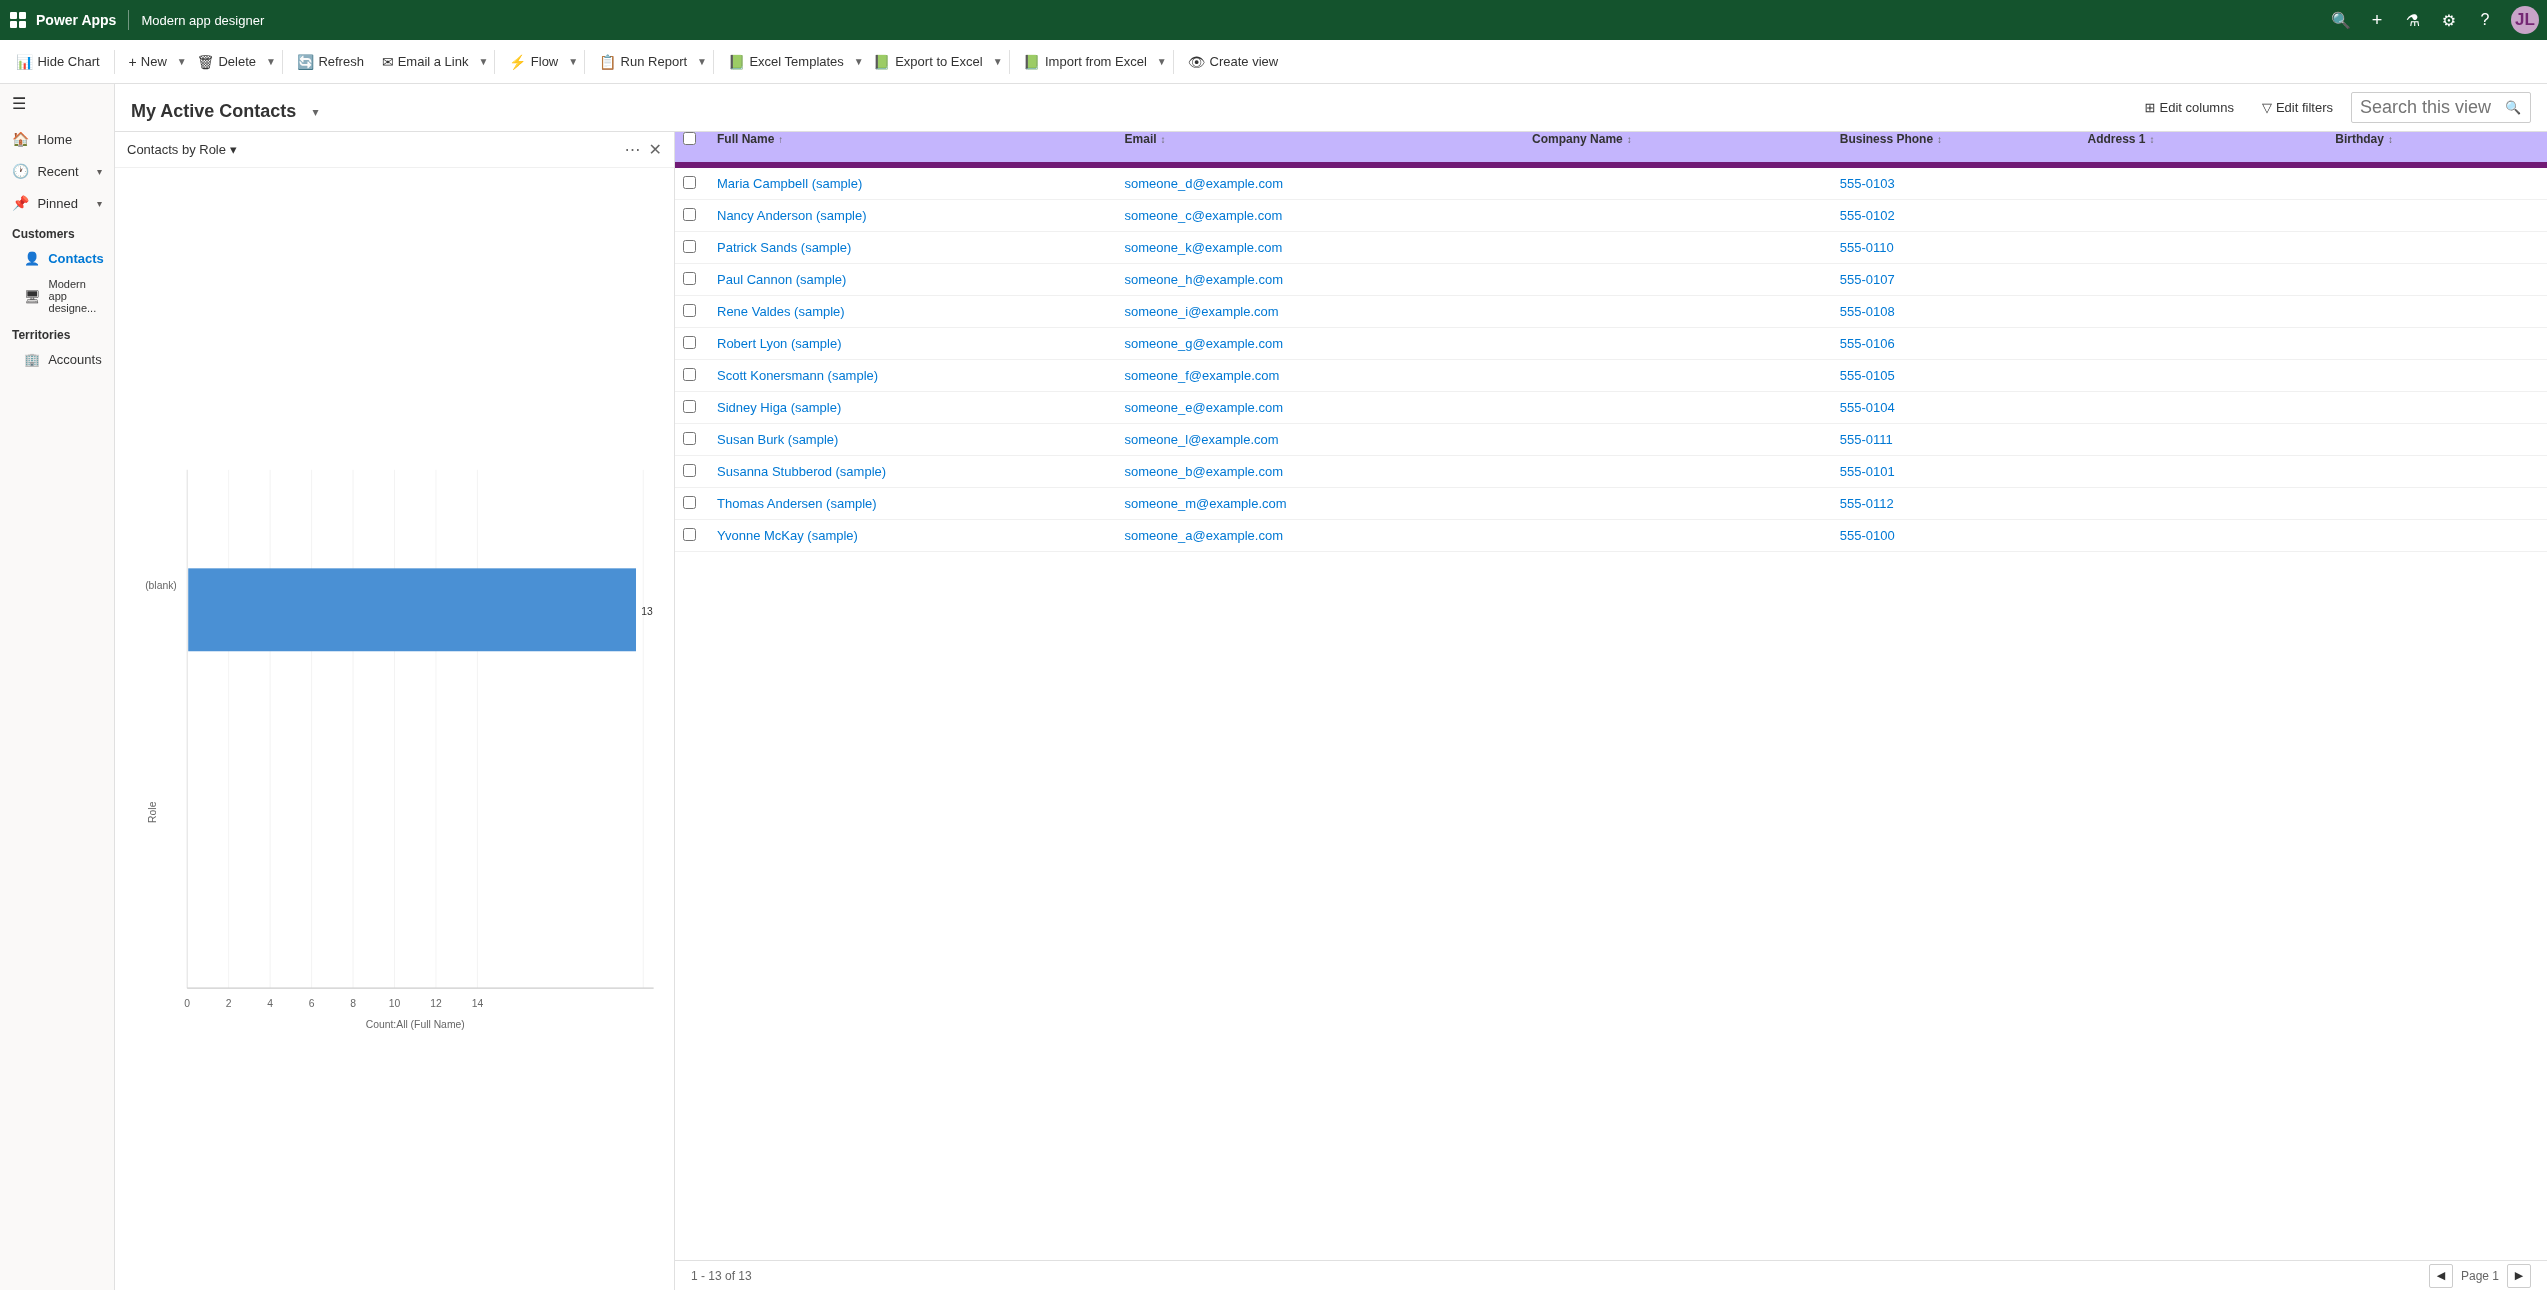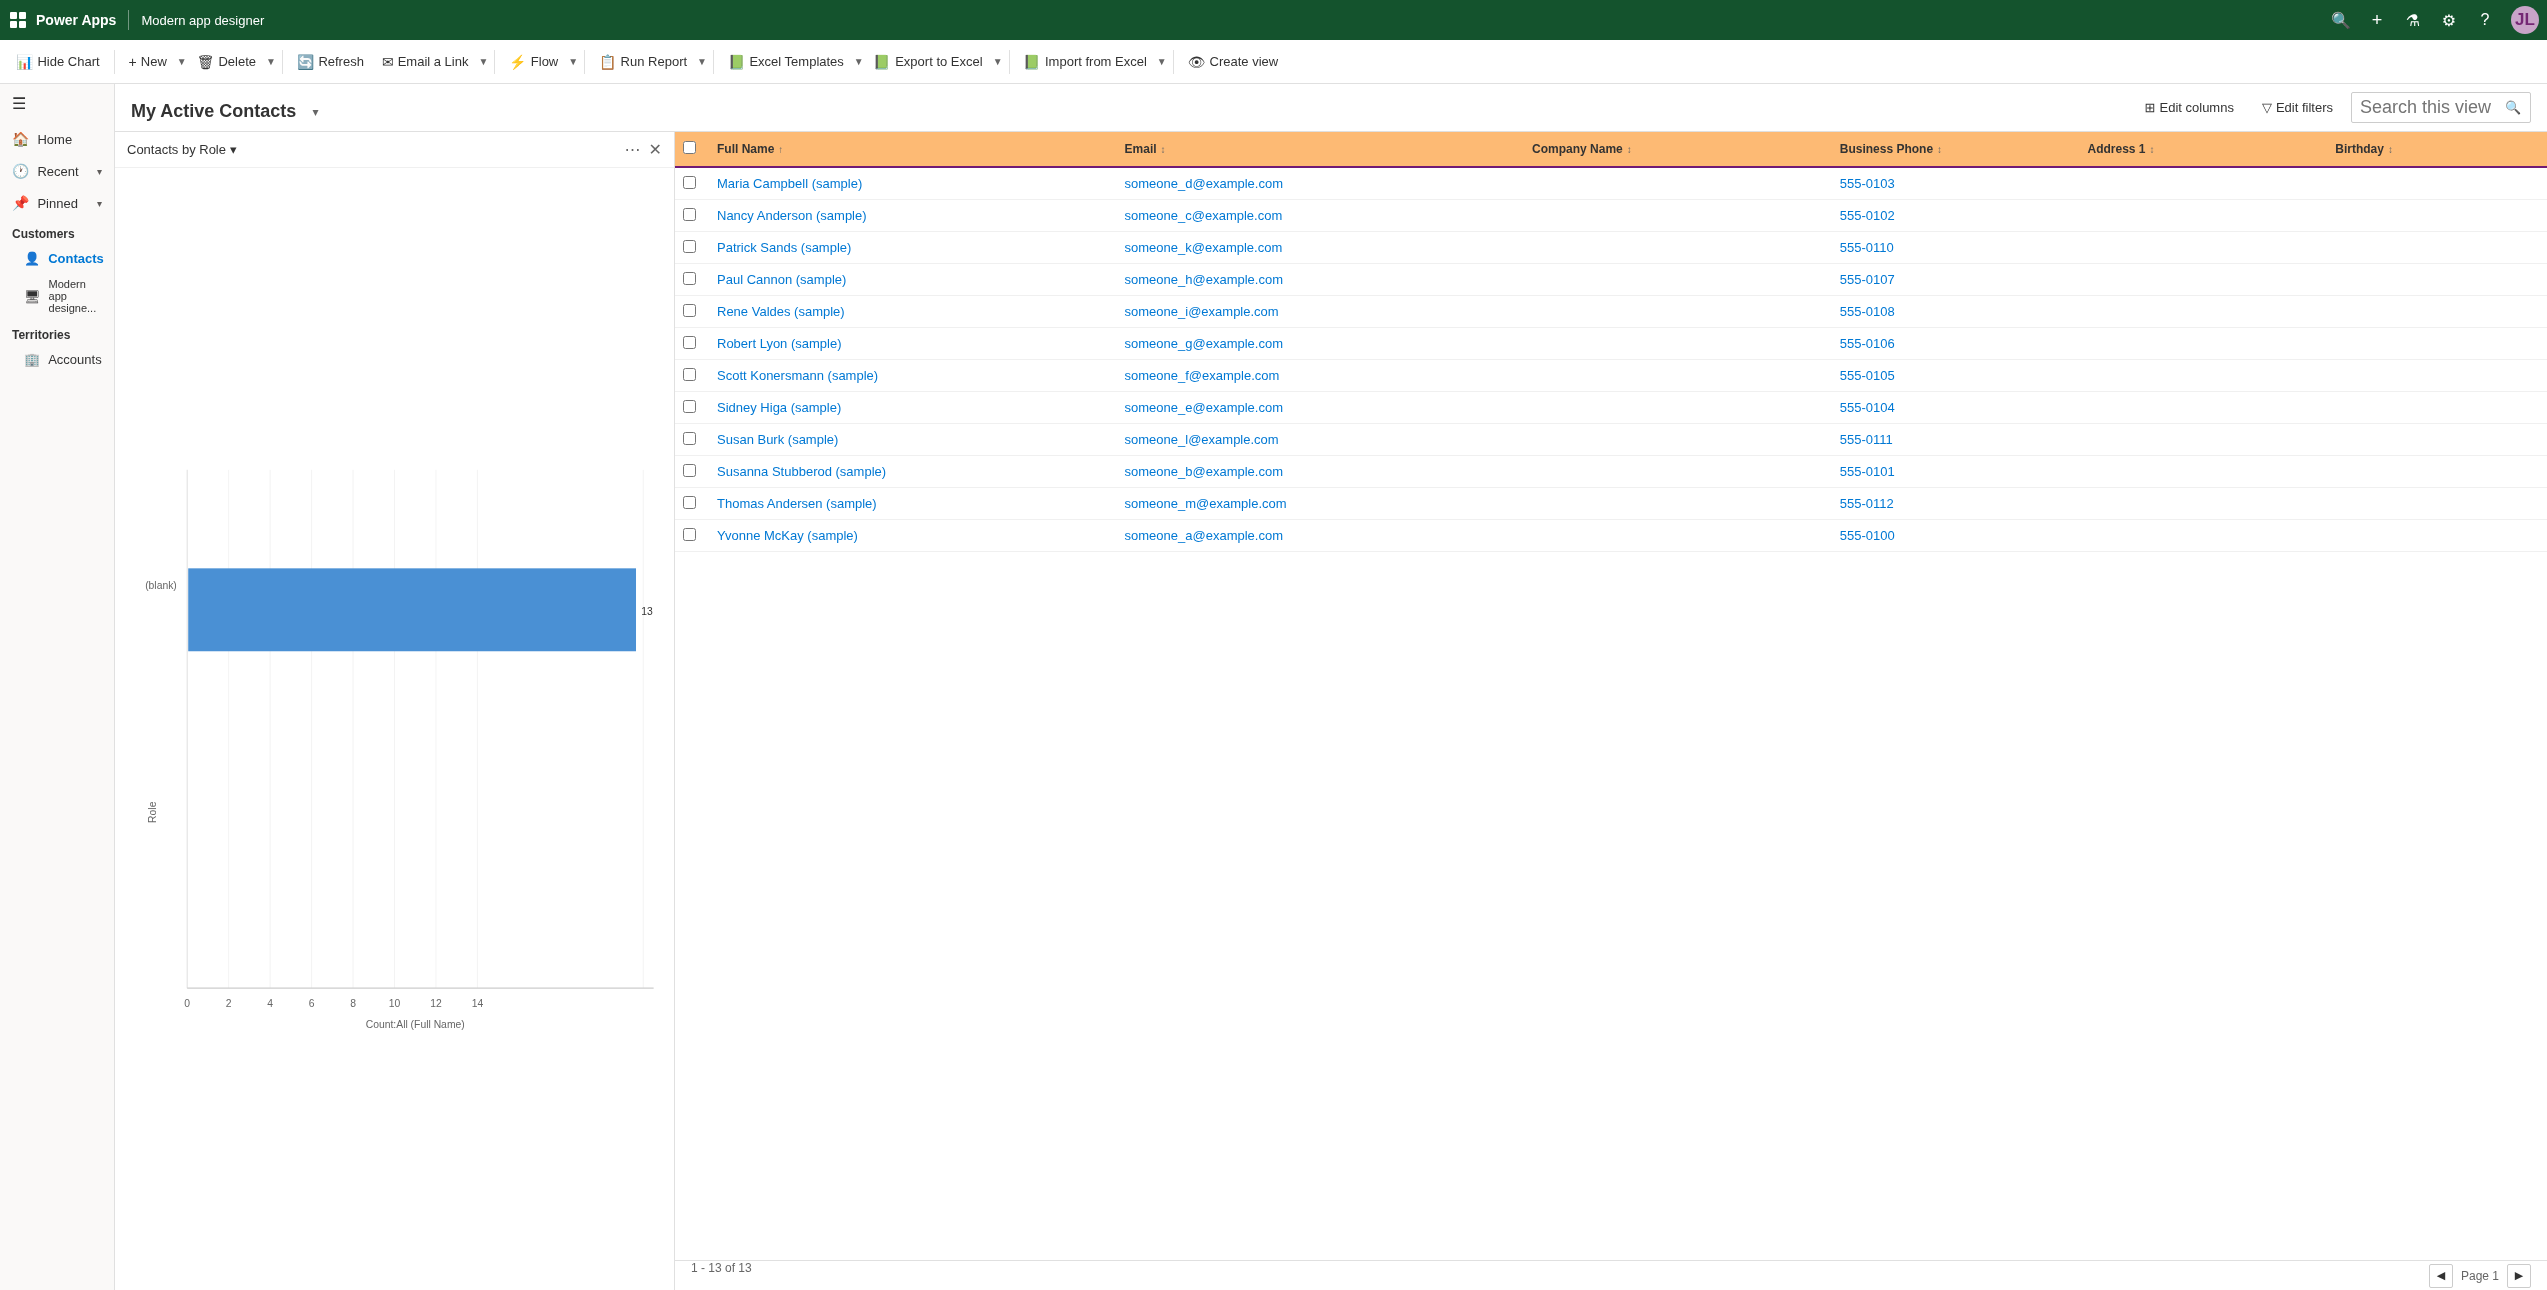--- a/index.html
+++ b/index.html
@@ -225,23 +225,23 @@
 
     
     .data-grid {
       flex: 1;
       display: flex;
       flex-direction: column;
       overflow: hidden;
     }
     .grid-header {
       display: flex;
-      align-items: center;
-      background: #fdba74;
-      border-bottom: 2px solid #701a75;
+      align-items: flex-start;
+      background: #c4b5fd;
+      border-bottom: 6px solid #701a75;
       padding: 0 8px;
       height: 36px;
       flex-shrink: 0;
     }
     .col-checkbox { width: 30px; flex-shrink: 0; }
     .col-fullname { flex: 2; min-width: 180px; }
     .col-email { flex: 2; min-width: 180px; }
     .col-company { flex: 1.5; min-width: 140px; }
     .col-phone { flex: 1.2; min-width: 110px; }
     .col-address { flex: 1.2; min-width: 110px; }
@@ -276,20 +276,21 @@
       color: #333;
       white-space: nowrap;
       overflow: hidden;
       text-overflow: ellipsis;
     }
     .grid-cell.link { color: #0078d4; cursor: pointer; }
     .grid-cell.phone { color: #0078d4; }
     .grid-footer {
       height: 30px;
       display: flex;
+      align-items: center;
       padding: 0 16px;
       border-top: 1px solid #e0e0e0;
       font-size: 12px;
       color: #666;
       justify-content: space-between;
       flex-shrink: 0;
     }
     .footer-pagination {
       display: flex;
       align-items: center;

